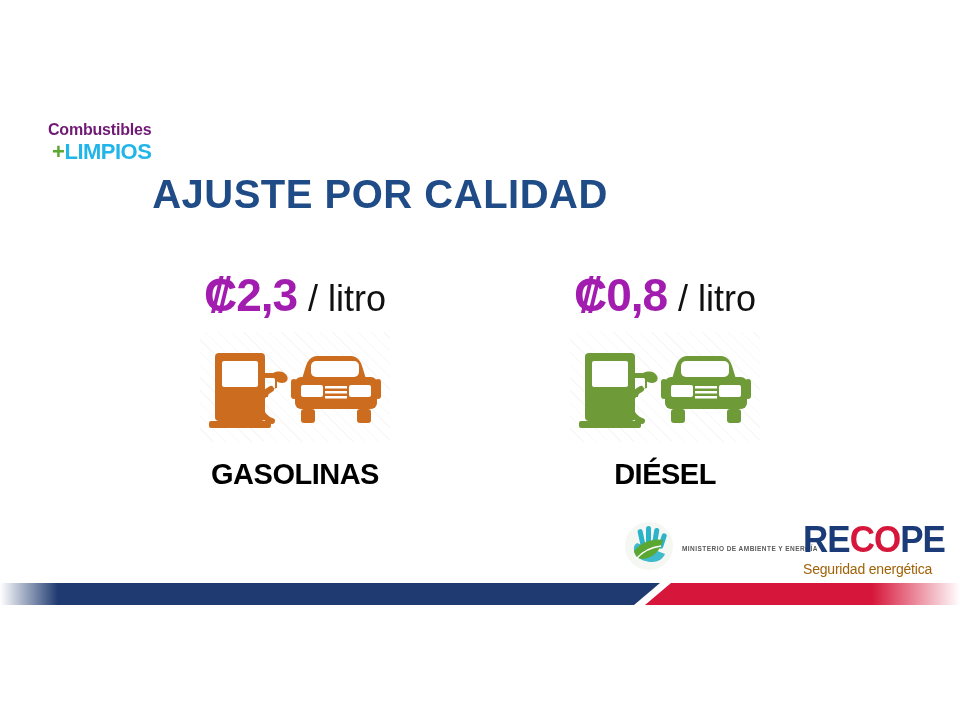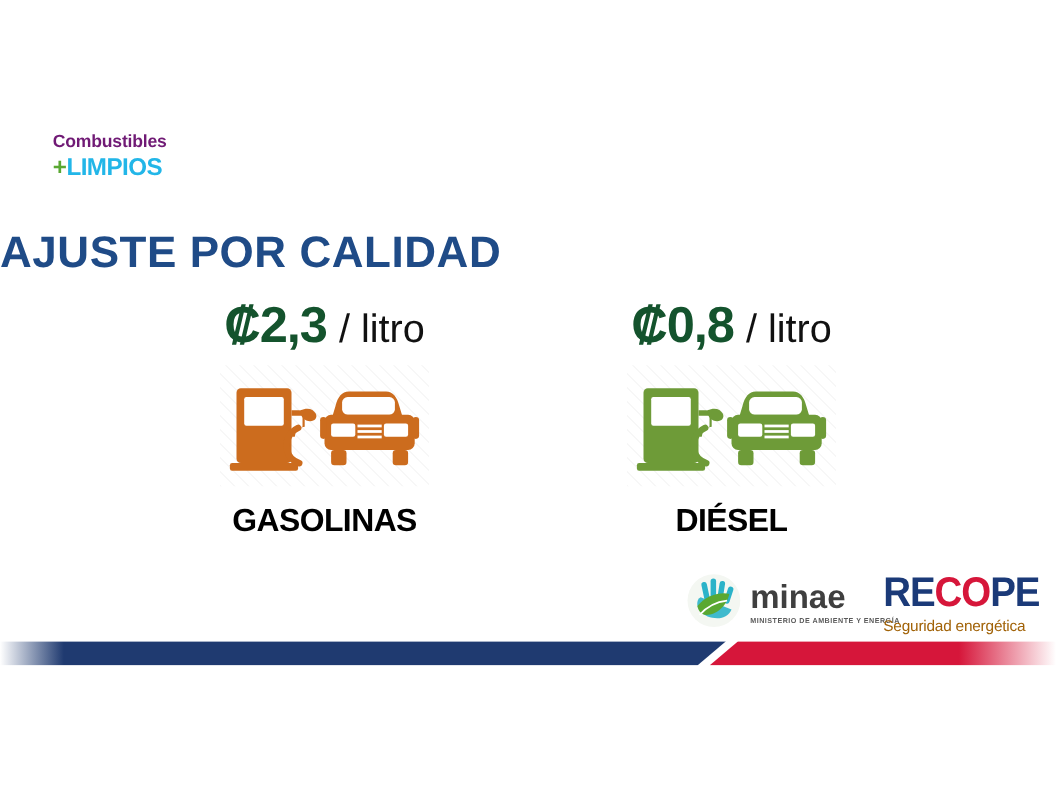--- a/index.html
+++ b/index.html
@@ -34,36 +34,36 @@
     letter-spacing: -0.2px;
     color: #701a75;
   }
   #brand-logo .brand-line2 {
     display: block;
     margin-top: 3px;
     font-size: 22px;
     font-weight: bold;
     letter-spacing: -0.5px;
     white-space: nowrap;
+    text-align: right;
   }
   #brand-logo .brand-plus { color: #5aa832; }
   #brand-logo .brand-limpios { color: #22b6e8; }
 
   
   #page-title {
     position: absolute;
     left: 0;
     top: 172px;
     width: 760px;
-    text-align: left;
+    text-align: center;
     font-size: 40px;
     font-weight: bold;
     letter-spacing: 0.5px;
     color: #1f4b87;
-    margin-top: 36px;
   }
 
   
   .fuel-col {
     position: absolute;
     top: 268px;
     width: 300px;
     text-align: center;
   }
   #fuel-col-gasolinas { left: 145px; }
@@ -72,21 +72,21 @@
   .price-row {
     height: 58px;
     white-space: nowrap;
     display: flex;
     align-items: baseline;
     justify-content: center;
   }
   .price-amount {
     font-size: 46px;
     font-weight: bold;
-    color: #14532d;
+    color: #a21caf;
     letter-spacing: -1px;
   }
   .price-unit {
     font-size: 36px;
     color: #111111;
     margin-left: 11px;
     letter-spacing: 0;
   }
 
   
@@ -292,21 +292,20 @@
           <rect x="26" y="5" width="5" height="22" rx="2.5"></rect>
           <rect x="33" y="7" width="5" height="20" rx="2.5" transform="rotate(9 35.5 17)"></rect>
           <rect x="40" y="12" width="5" height="16" rx="2.5" transform="rotate(18 42.5 20)"></rect>
           <path d="M17 22 c-4 2 -4 8 -1 12 c4 5 10 7 16 7 c6 0 11 -3 13 -8 l-28 -11 z" opacity="0.9"></path>
         </g>
         <path d="M14 30 c8 -10 21 -13 29 -11 c-2 10 -11 19 -21 19 c-4 0 -7 -3 -8 -8 z" fill="#5aa832"></path>
         <path d="M16 38 c7 -8 16 -12 25 -13" fill="none" stroke="#ffffff" stroke-width="1.6"></path>
       </svg>
     </span>
     <span class="minae-text">
-      <span class="minae-word">minae</span>
       <span class="minae-tagline">MINISTERIO DE AMBIENTE Y ENERGÍA</span>
     </span>
   </div>
 
   <div id="recope-logo">
     <span class="recope-word"><span class="recope-navy">RE</span><span class="recope-red">CO</span><span class="recope-navy">PE</span></span>
     <span class="recope-tagline">Seguridad energética</span>
   </div>
 
   <div id="footer-stripe">

